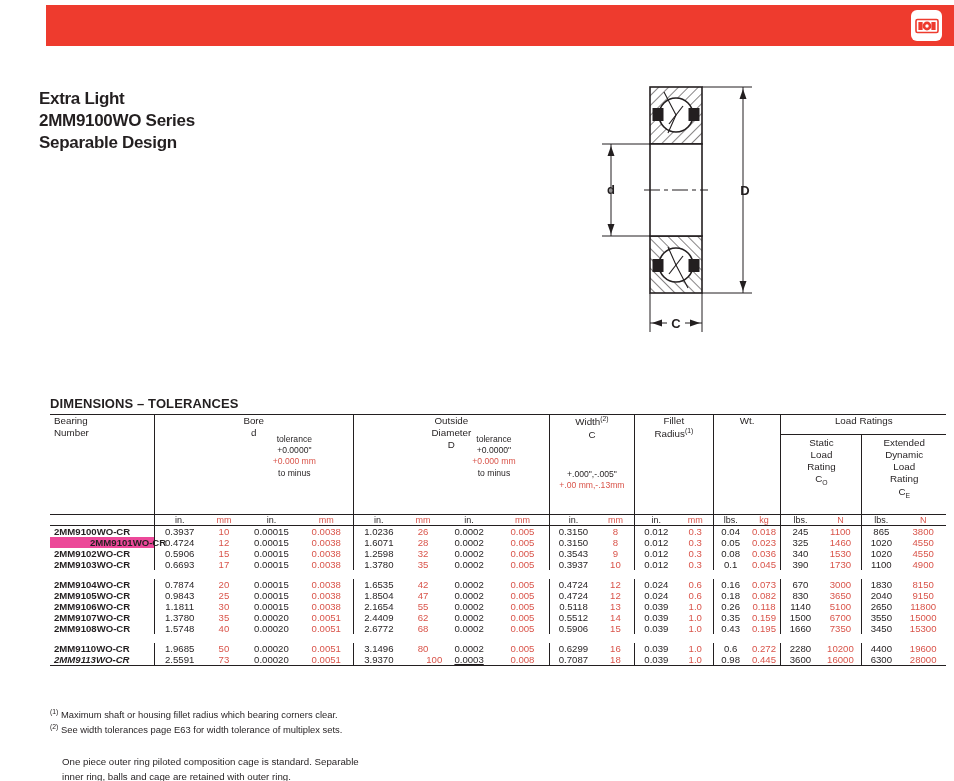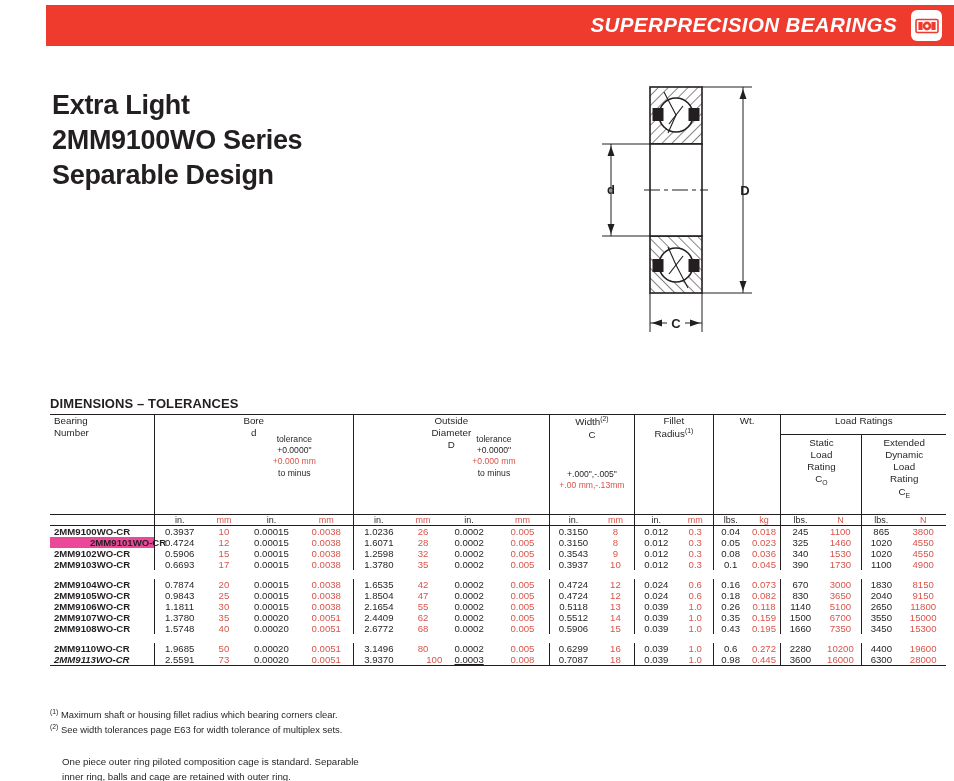--- a/index.html
+++ b/index.html
@@ -46,23 +46,23 @@
     margin-right: 12px;
     display: flex;
     align-items: center;
     justify-content: center;
     flex: 0 0 auto;
   }
 
   
   .page-title {
     position: absolute;
-    left: 52px;
+    left: 39px;
     top: 88px;
-    font-size: 27px;
+    font-size: 17px;
     font-weight: bold;
     line-height: 1.3;
     color: #231f20;
     letter-spacing: -0.3px;
   }
   .page-title div { white-space: nowrap; }
 
   
   .diagram {
     position: absolute;
@@ -184,21 +184,20 @@
     margin-top: 17px;
     margin-left: 12px;
     font-size: 9.7px;
     line-height: 1.55;
   }
 </style>
 </head>
 <body>
 
 <div class="header-bar">
-  <div class="header-title">SUPERPRECISION BEARINGS</div>
   <div class="header-logo">
     <svg width="24" height="16" viewBox="0 0 24 16">
       <rect x="1" y="1.5" width="22" height="13" rx="1.5" fill="none" stroke="#ee3b2e" stroke-width="1.6"></rect>
       <rect x="3.4" y="4" width="4.2" height="8" fill="#ee3b2e"></rect>
       <rect x="16.4" y="4" width="4.2" height="8" fill="#ee3b2e"></rect>
       <circle cx="12" cy="8" r="4.4" fill="#ee3b2e"></circle>
       <circle cx="12" cy="8" r="1.7" fill="#ffffff"></circle>
     </svg>
   </div>
 </div>

